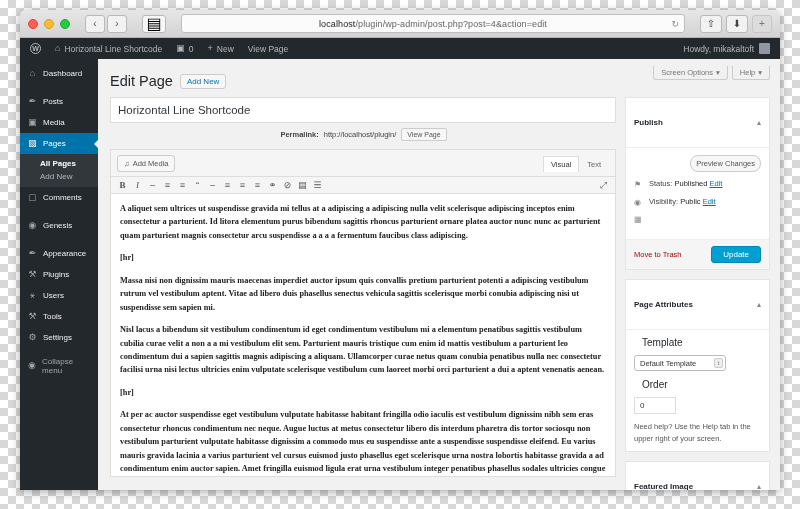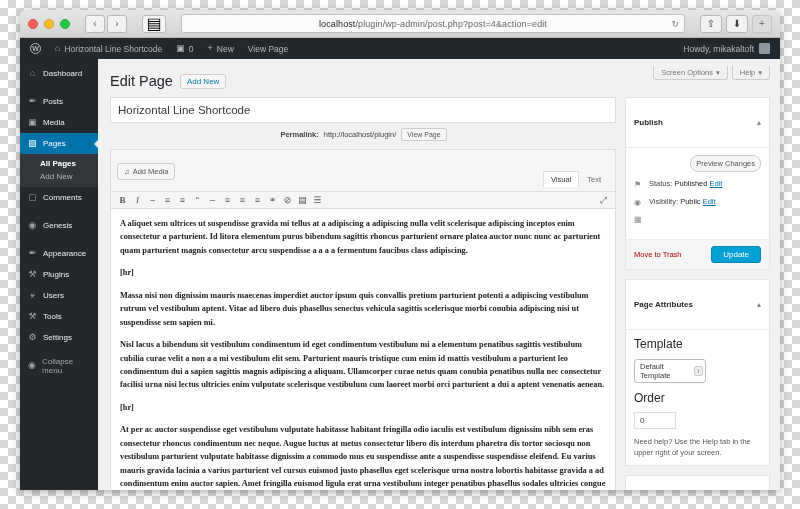--- a/index.html
+++ b/index.html
@@ -139,21 +139,21 @@
     display:flex; align-items:center; padding:5px 6px 4px 6px; gap:6px;
     background:#f5f5f5;
   }
   .addmedia-btn {
     font-size:7.5px; color:#555; background:#f7f7f7; border:1px solid #ccc;
     border-radius:3px; padding:3px 6px; display:flex; align-items:center; gap:3px;
   }
   .ed-tabs { margin-left:auto; display:flex; }
   .ed-tab {
     font-size:7.5px; padding:3px 7px; color:#666;
-    border:1px solid transparent; border-bottom:none;margin-top:16px;
+    border:1px solid transparent; border-bottom:none;
   }
   .ed-tab.active { background:#fff; border-color:#ddd; color:#333; }
   .toolbar {
     display:flex; align-items:center; gap:0; background:#f5f5f5;
     border-top:1px solid #ddd; border-bottom:1px solid #ddd;
     padding:3px 4px; height:18px;
   }
   .tb {
     width:15px; height:13px; display:flex; align-items:center; justify-content:center;
     font-size:9px; color:#555;
@@ -194,26 +194,26 @@
   a.lnk { color:#0073aa; text-decoration:underline; }
   .pub-foot {
     display:flex; align-items:center; justify-content:space-between;
     background:#f5f5f5; border-top:1px solid #eee; padding:6px 8px;
   }
   .trash-link { font-size:7.5px; color:#a00; }
   .update-btn {
     background:#00a0d2; color:#fff; font-size:8px; font-weight:400;
     border:1px solid #0087b3; border-radius:3px; padding:3px 11px;
   }
-  .field-label { font-size:12px; color:#23282d; margin-bottom:4px; }
+  .field-label { font-size:10px; color:#23282d; margin-bottom:4px;margin-left:8px; }
   .select-box {
     display:inline-flex; align-items:center; justify-content:space-between;
     background:#fff; border:1px solid #bbb; border-radius:3px;
     font-size:7.5px; color:#333; padding:2px 2px 2px 5px;
-    width:72px; margin-bottom:8px;
+    width:92px; margin-bottom:8px;
   }
   .sel-arrows {
     background:#eee; border:1px solid #ccc; border-radius:2px;
     font-size:6px; color:#555; line-height:1; padding:1px 2px;
   }
   .order-input {
     width:42px; background:#fff; border:1px solid #ddd;
     font-size:8px; color:#333; padding:3px 5px; margin-bottom:7px;
   }
   .help-text { font-size:7.5px; color:#555; line-height:1.5; }

